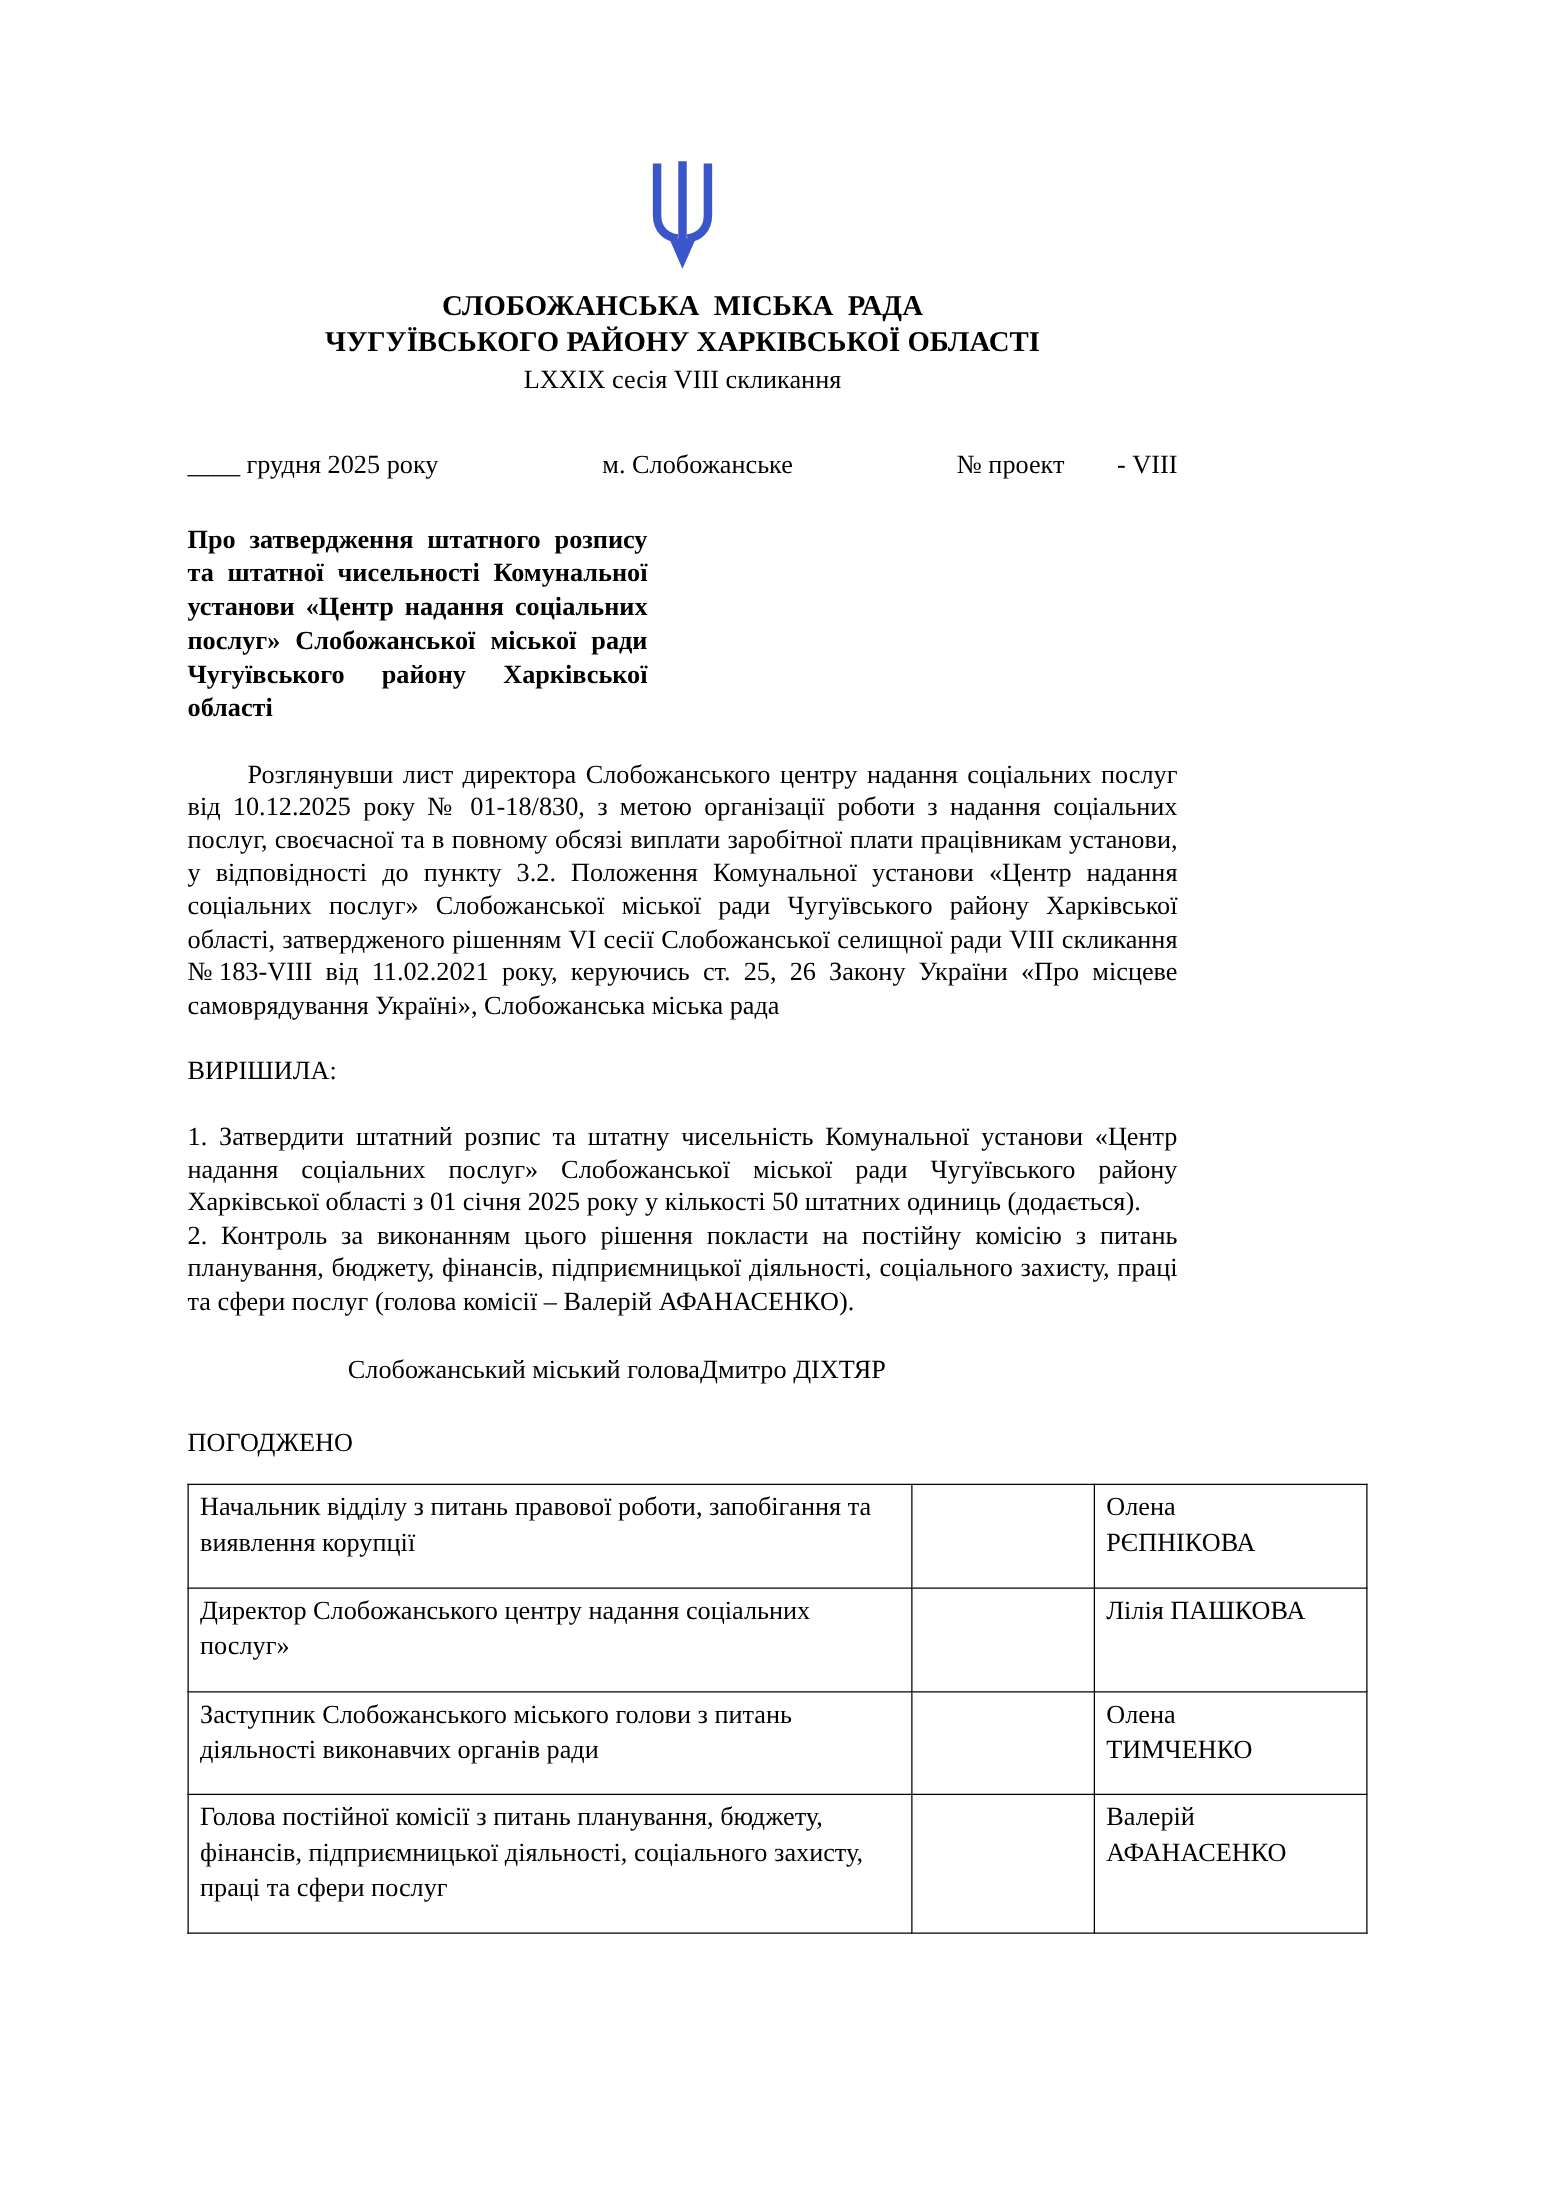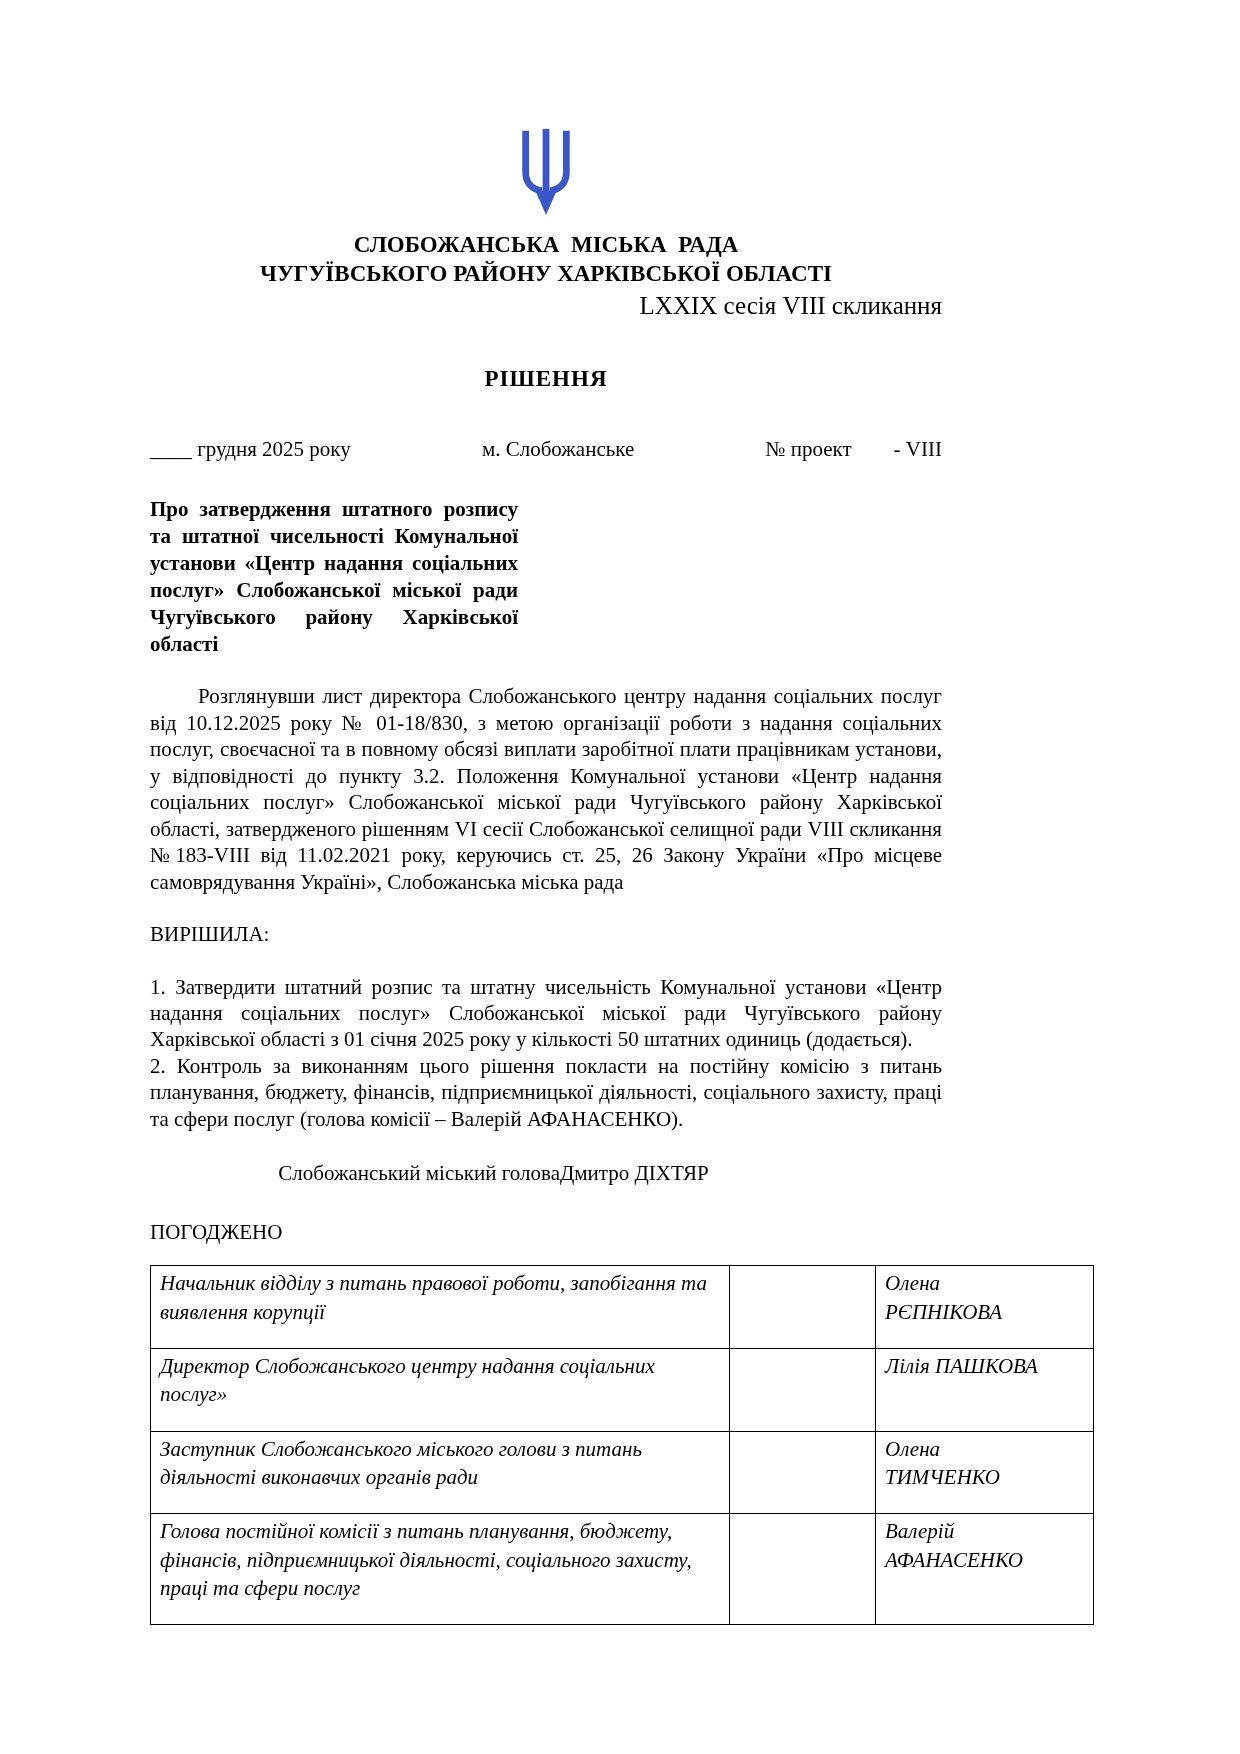--- a/index.html
+++ b/index.html
@@ -25,22 +25,22 @@
   }
   .emblem-wrap svg { display: inline-block; }
   .org-line {
     text-align: center;
     font-weight: bold;
     font-size: 23px;
     line-height: 1.22;
     white-space: pre-wrap;
   }
   .session-line {
-    text-align: right;
-    font-size: 25px;
+    text-align: center;
+    font-size: 21px;
     line-height: 1.25;
     margin-top: 2px;
   }
   .doc-title {
     text-align: center;
     font-weight: bold;
     font-size: 23px;
     letter-spacing: 1px;
     margin-top: 44px;
   }
@@ -86,21 +86,20 @@
     margin-top: 20px;
     border-collapse: collapse;
     table-layout: fixed;
     width: 941px;
   }
   table.approval td {
     border: 1px solid #000000;
     vertical-align: top;
     padding: 3px 9px 22px 9px;
     line-height: 1.35;
-    font-style: italic;
   }
   td.position-cell { width: 560px; }
   td.signature-cell { width: 127px; }
   td.name-cell { width: 199px; white-space: pre-line; }
 </style>
 </head>
 <body>
 
 <div class="page">
 
@@ -112,21 +111,20 @@
         <path d="M32 3 V70"></path>
       </g>
       <path d="M32 92 L21 67 H43 Z" fill="#3a56c8"></path>
     </svg>
   </div>
 
   <div class="org-line">СЛОБОЖАНСЬКА  МІСЬКА  РАДА</div>
   <div class="org-line">ЧУГУЇВСЬКОГО РАЙОНУ ХАРКІВСЬКОЇ ОБЛАСТІ</div>
   <div class="session-line">LXXIX сесія VIII скликання</div>
 
-  <div class="doc-title">РІШЕННЯ</div>
 
   <div class="meta-row">
     <span>____ грудня 2025 року</span>
     <span>м. Слобожанське</span>
     <span class="num">№ проект        - VIII</span>
   </div>
 
   <div class="subject">Про затвердження штатного розпису та штатної чисельності Комунальної установи «Центр надання соціальних послуг» Слобожанської міської ради Чугуївського району Харківської області</div>
 
   <div class="preamble">Розглянувши лист директора Слобожанського центру надання соціальних послуг від 10.12.2025 року  № 01-18/830, з метою організації роботи з надання соціальних послуг, своєчасної та в повному обсязі виплати заробітної плати працівникам установи, у відповідності до пункту 3.2. Положення Комунальної установи «Центр надання соціальних послуг» Слобожанської міської ради Чугуївського району Харківської області, затвердженого рішенням VI сесії Слобожанської селищної ради VIII скликання №183-VIII від 11.02.2021 року, керуючись ст. 25, 26 Закону України «Про місцеве самоврядування Україні», Слобожанська міська рада</div>

